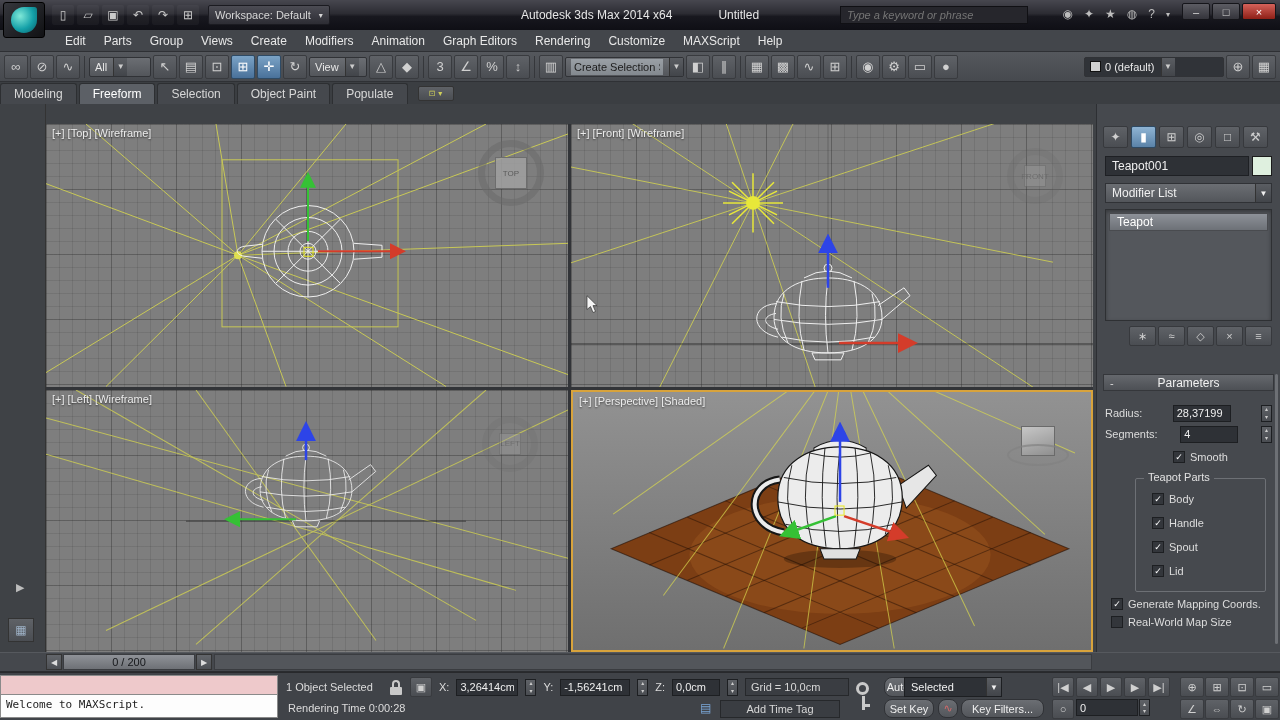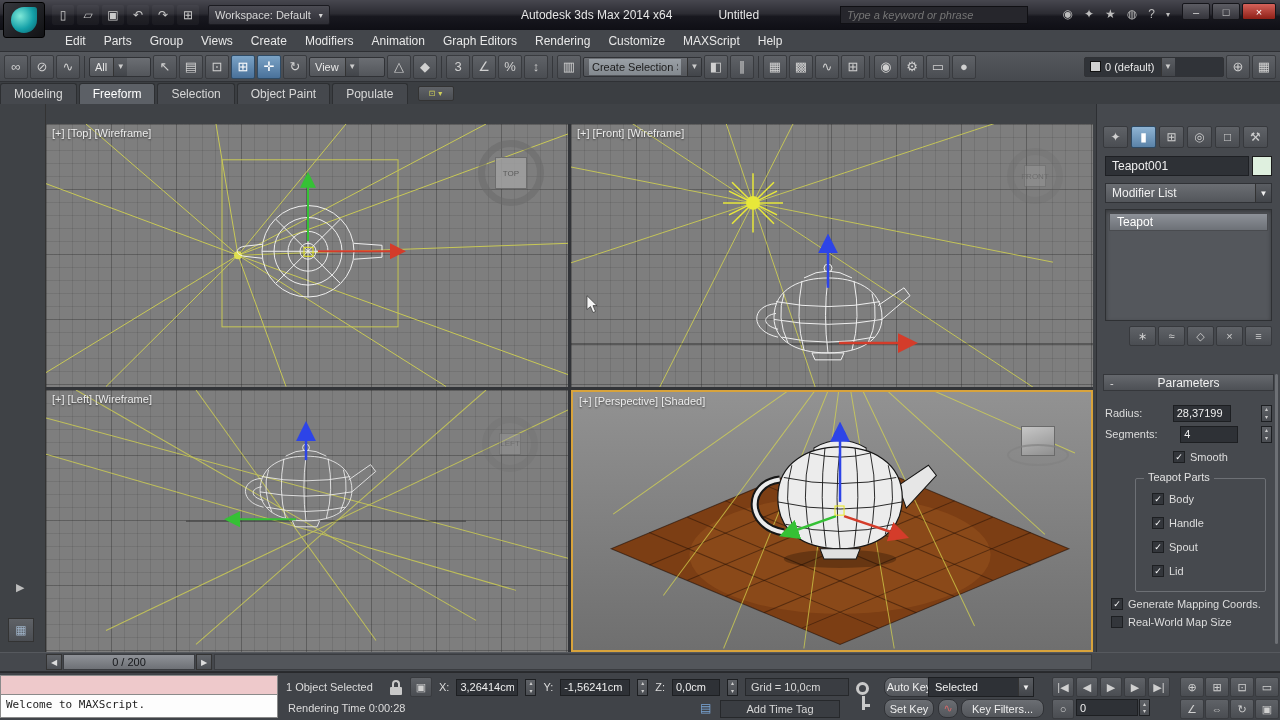--- a/index.html
+++ b/index.html
@@ -188,21 +188,21 @@
     <div class="tcombo" style="width:62px">
       <span>All</span>
       <span class="arrowbox">▼</span>
     </div>
     <span class="tbtn">↖</span>
     <span class="tbtn">▤</span>
     <span class="tbtn">⊡</span>
     <span class="tbtn active">⊞</span>
     <span class="tbtn active">✛</span>
     <span class="tbtn">↻</span>
-    <div class="tcombo" style="width:76px">
+    <div class="tcombo" style="width:58px">
       <span>View</span>
       <span class="arrowbox">▼</span>
     </div>
     <span class="tbtn">△</span>
     <span class="tbtn">◆</span>
     <span class="tsep"></span>
     <span class="tbtn">3</span>
     <span class="tbtn">∠</span>
     <span class="tbtn">%</span>
     <span class="tbtn">↕</span>
@@ -591,21 +591,21 @@
     <span class="srow2-prompt">Rendering Time  0:00:28</span>
     <span class="timetag-icon">▤</span>
     <span class="timetagbox">Add Time Tag</span>
 
     <div class="keybig">
       <span class="ring"></span>
       <span class="stem"></span>
         <span class="tooth"></span>
     </div>
     <span class="abtn graybtn" style="left:884px;top:4px;width:50px;height:20px">Auto Key</span>
-    <div class="abtn darkcombo" style="left:928px;top:4px;width:106px;height:20px">
+    <div class="abtn darkcombo" style="left:904px;top:4px;width:98px;height:20px">
       <span>Selected</span>
       <span class="arrowbox">▼</span>
     </div>
     <span class="abtn graybtn" style="left:884px;top:26px;width:50px;height:19px">Set Key</span>
     <span class="abtn graybtn" style="left:938px;top:26px;width:20px;height:19px;color:#d06a6a">∿</span>
     <span class="abtn graybtn" style="left:961px;top:26px;width:83px;height:19px">Key Filters...</span>
 
     <span class="abtn tbtn small" style="left:1052px;top:4px">|◀</span>
     <span class="abtn tbtn small" style="left:1076px;top:4px">◀</span>
     <span class="abtn tbtn small" style="left:1100px;top:4px">▶</span>

